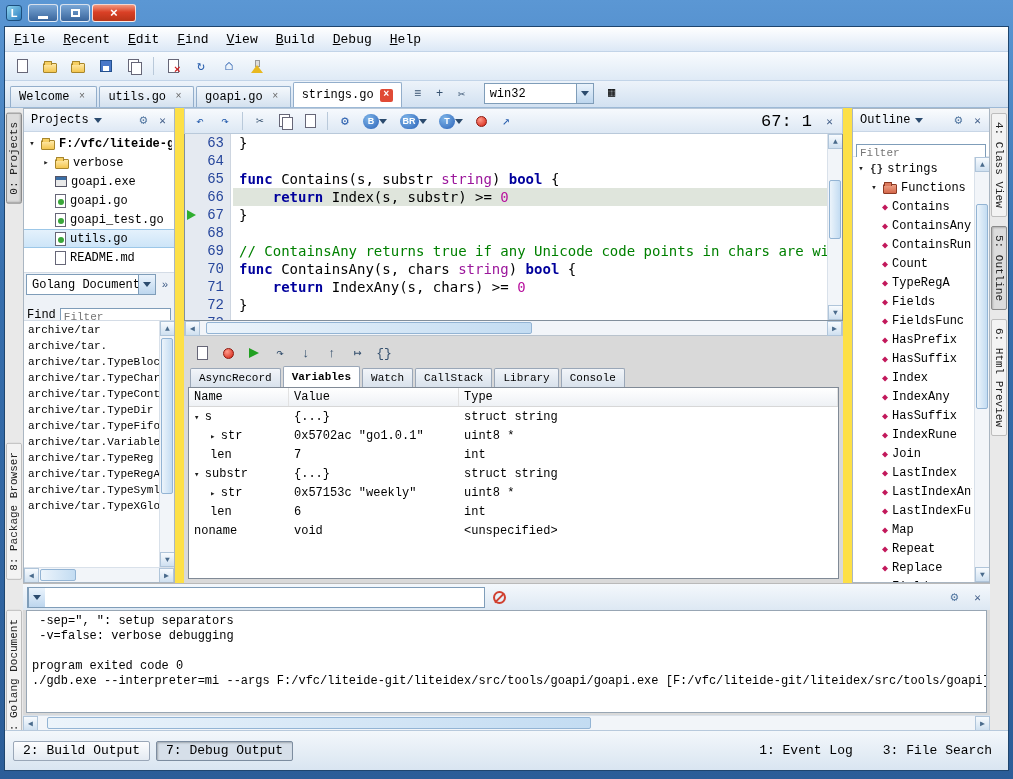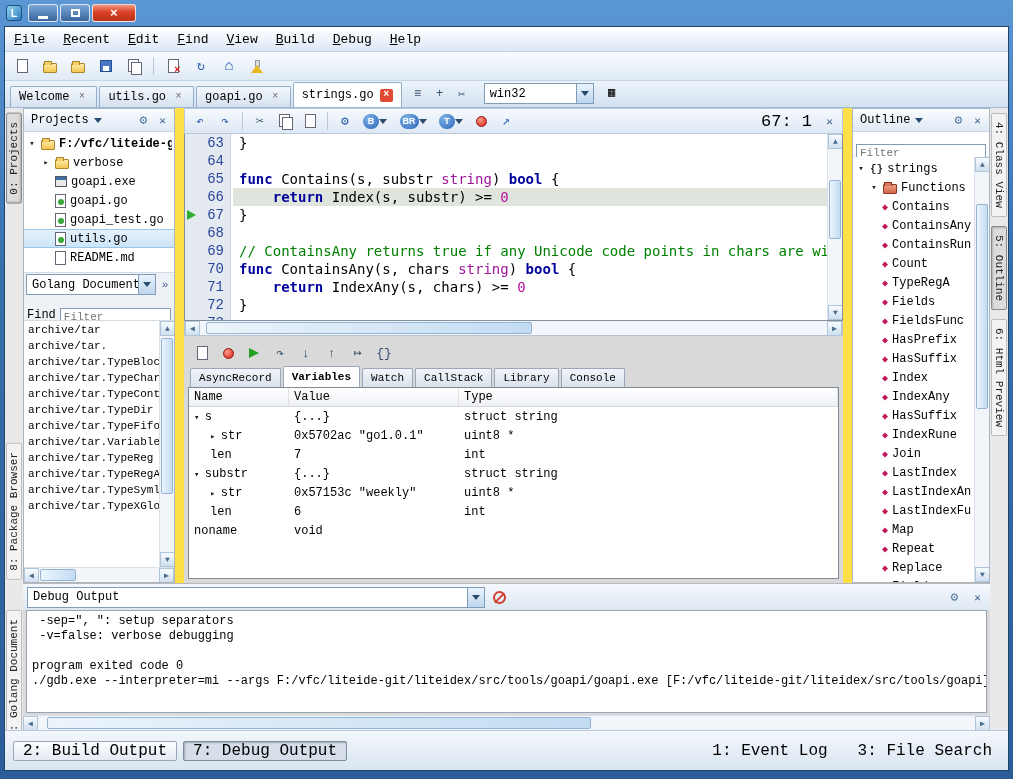--- a/index.html
+++ b/index.html
@@ -115,21 +115,21 @@
 .ic-diamond{color:#c2185b;font-size:10px}
 
 .dbg-out{height:132px;flex:none;display:flex;flex-direction:column;background:#d9d9d9;border-top:1px solid #b9b9b9}
 .dbo-header{height:26px;flex:none;display:flex;align-items:center;gap:6px;padding:2px 4px;background:linear-gradient(#f4f8fc,#dde8f3)}
 .dbo-combo{width:458px}
 .ic-clear{width:13px;height:13px;border:2px solid #d04030;border-radius:50%;position:relative}
 .ic-clear::after{content:'';position:absolute;left:-2px;top:4px;width:13px;height:2px;background:#d04030;transform:rotate(-45deg)}
 .dbo-content{flex:1;min-height:0;margin:0 3px 2px;background:#fff;border:1px solid #98a6b4;overflow:hidden}
 .dbo-content pre{font-family:"Liberation Mono",monospace;font-size:12px;line-height:15px;padding:3px 5px;white-space:pre}
 
-.statusbar{height:40px;flex:none;display:flex;align-items:center;gap:6px;padding:10px 8px;background:linear-gradient(#f3f7fb,#d9e5f1);border-top:1px solid #b7c9dc;font-size:16px}
+.statusbar{height:40px;flex:none;display:flex;align-items:center;gap:6px;padding:10px 8px;background:linear-gradient(#f3f7fb,#d9e5f1);border-top:1px solid #b7c9dc;font-size:13px}
 .status-btn{height:20px;display:flex;align-items:center;padding:0 9px;border:1px solid #9aa7b8;border-radius:2px;background:linear-gradient(#fdfdfe,#e3eaf2);white-space:nowrap}
 .status-btn.pressed{background:#d6dfe9;border-color:#7d8da0;box-shadow:inset 1px 1px 2px rgba(0,0,0,.25)}
 .status-spacer{flex:1}
 .status-flat{padding:0 8px;white-space:nowrap}
 
 .ic{display:inline-block;position:relative;flex:none}
 .ic-folder,.ic-folder-open,.ic-folder-red{width:14px;height:10px;background:linear-gradient(#ffe9a8,#f3c64f);border:1px solid #a8862b;border-radius:1px;margin-top:3px}
 .ic-folder::before,.ic-folder-open::before,.ic-folder-red::before{content:'';position:absolute;top:-3px;left:0;width:6px;height:3px;background:#f6cf63;border:1px solid #a8862b;border-bottom:none;border-radius:1px 1px 0 0}
 .ic-folder-red{background:linear-gradient(#eba187,#d4674a);border-color:#8d3a24}
 .ic-folder-red::before{background:#dd7a5e;border-color:#8d3a24}
@@ -496,20 +496,21 @@
                     <div class="var-cell vc-type">uint8 *</div>
                   </div>
                   <div class="var-row">
                     <div class="var-cell vc-name" style="padding-left: 21px;"><span class="expander"></span><span>len</span></div>
                     <div class="var-cell vc-value">6</div>
                     <div class="var-cell vc-type">int</div>
                   </div>
                   <div class="var-row">
                     <div class="var-cell vc-name" style="padding-left: 5px;"><span class="expander"></span><span>noname</span></div>
                     <div class="var-cell vc-value">void</div>
+                    <div class="var-cell vc-type">&lt;unspecified&gt;</div>
                   </div>
                 </div>
             </div>
           </div>
 
           <div class="sidebar outline">
             <div class="panel-header">
               <div class="panel-combo">
                 <span class="txt">Outline</span>
                 <span class="carr"></span>
@@ -628,21 +629,20 @@
                   </div>
                 <div class="sb-btn">▼</div>
               </div>
             </div>
           </div>
         </div>
 
         <div class="dbg-out">
           <div class="dbo-header">
             <div class="combo-box dbo-combo">
-              <span class="txt">Debug Output</span>
               <span class="combo-btn">
                   <span class="carr"></span>
                 </span>
             </div>
             <div class="icon-btn">
                 <span class="ic-clear"></span>
               </div>
             <div class="status-spacer"></div>
             <div class="icon-btn gear">⚙</div>
             <div class="icon-btn">✕</div>

